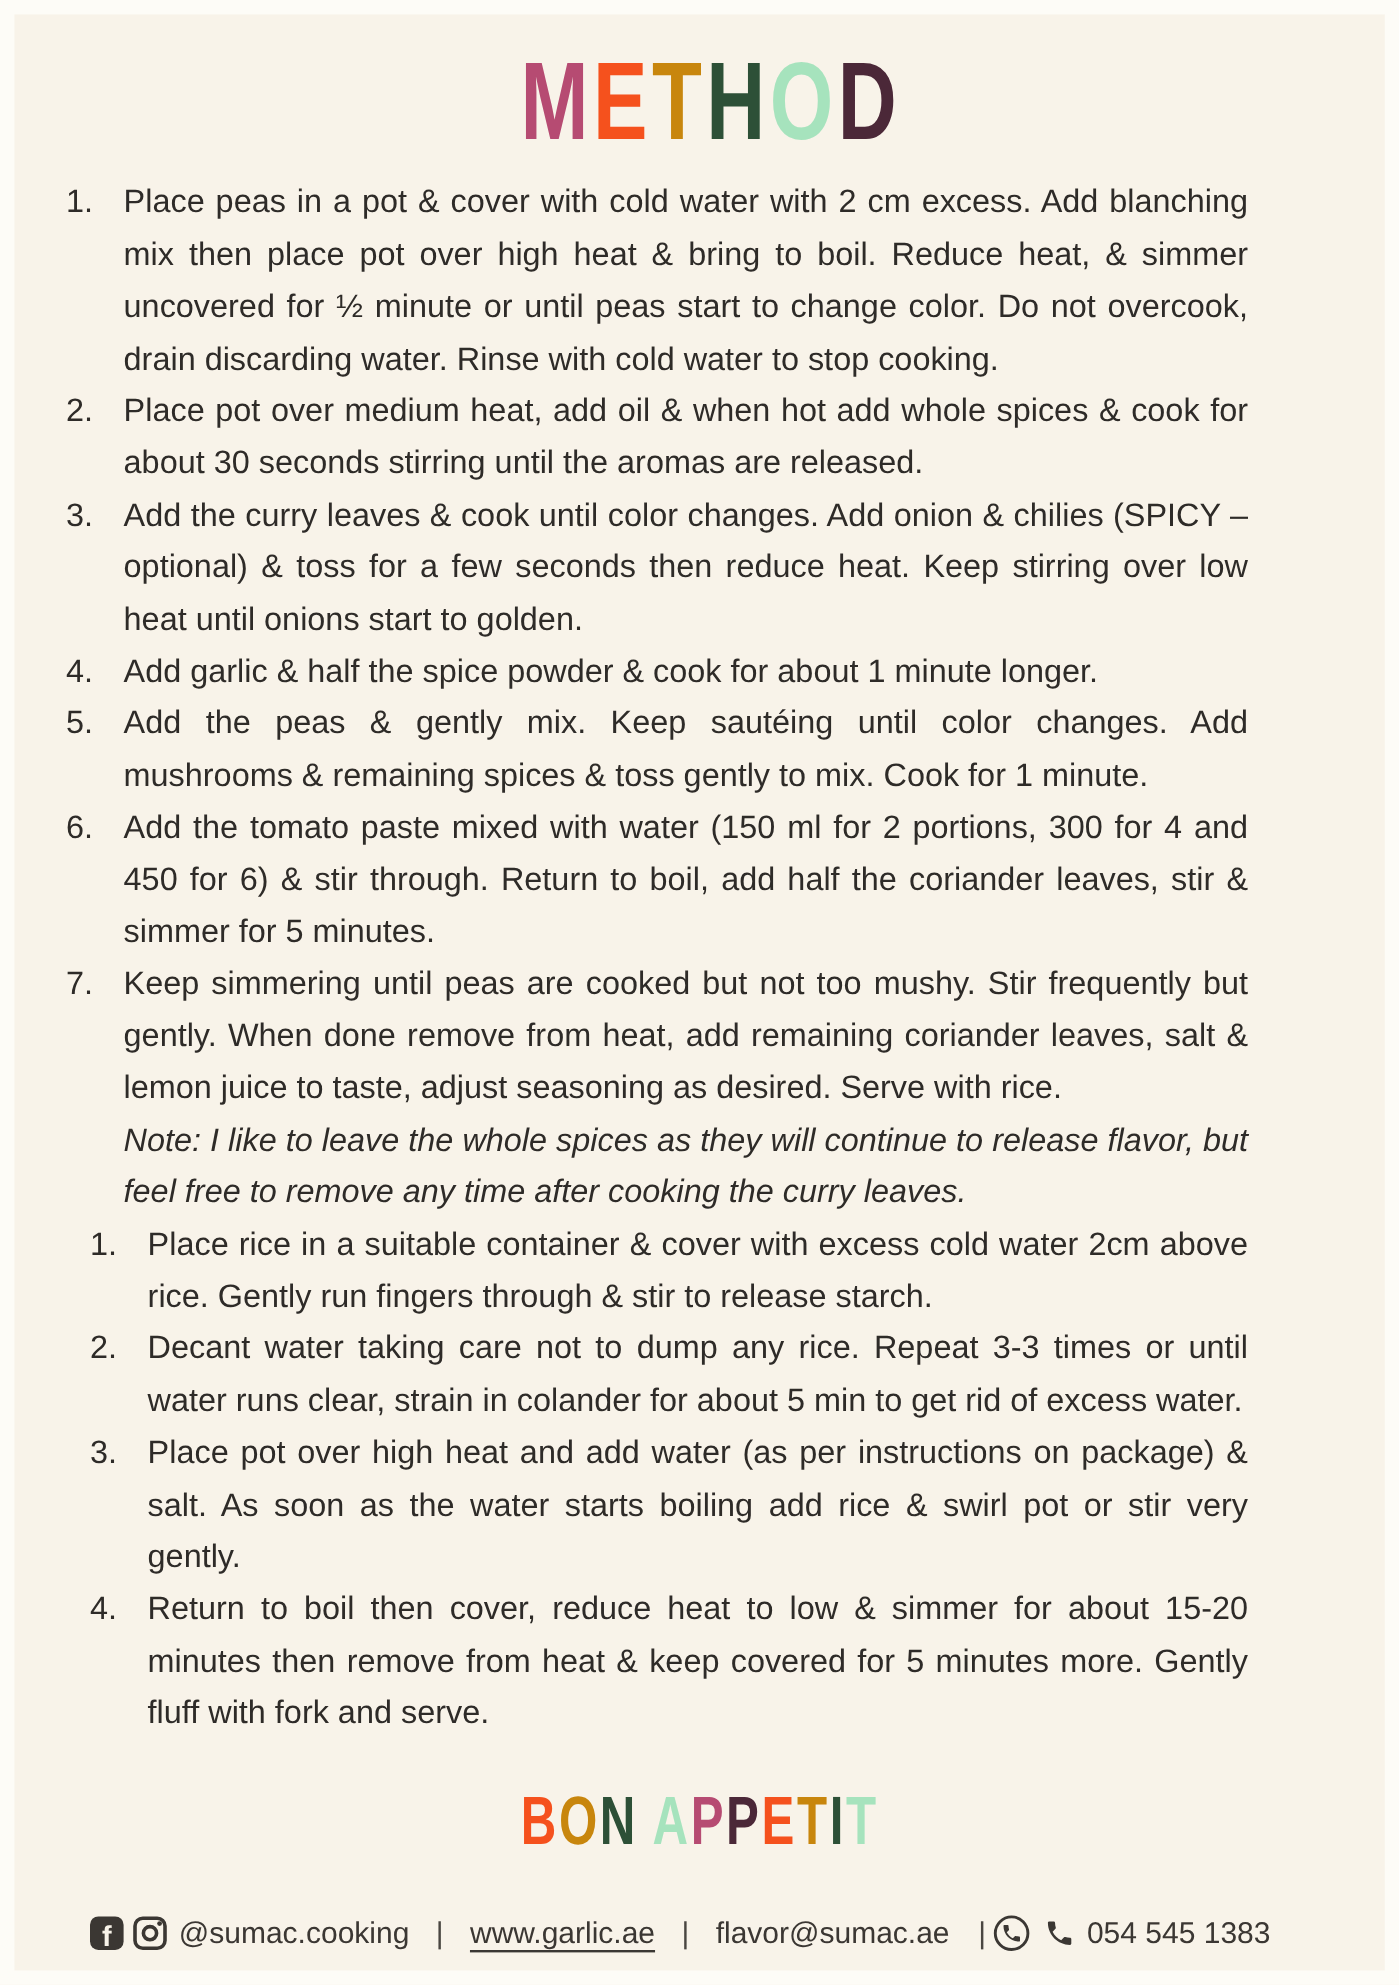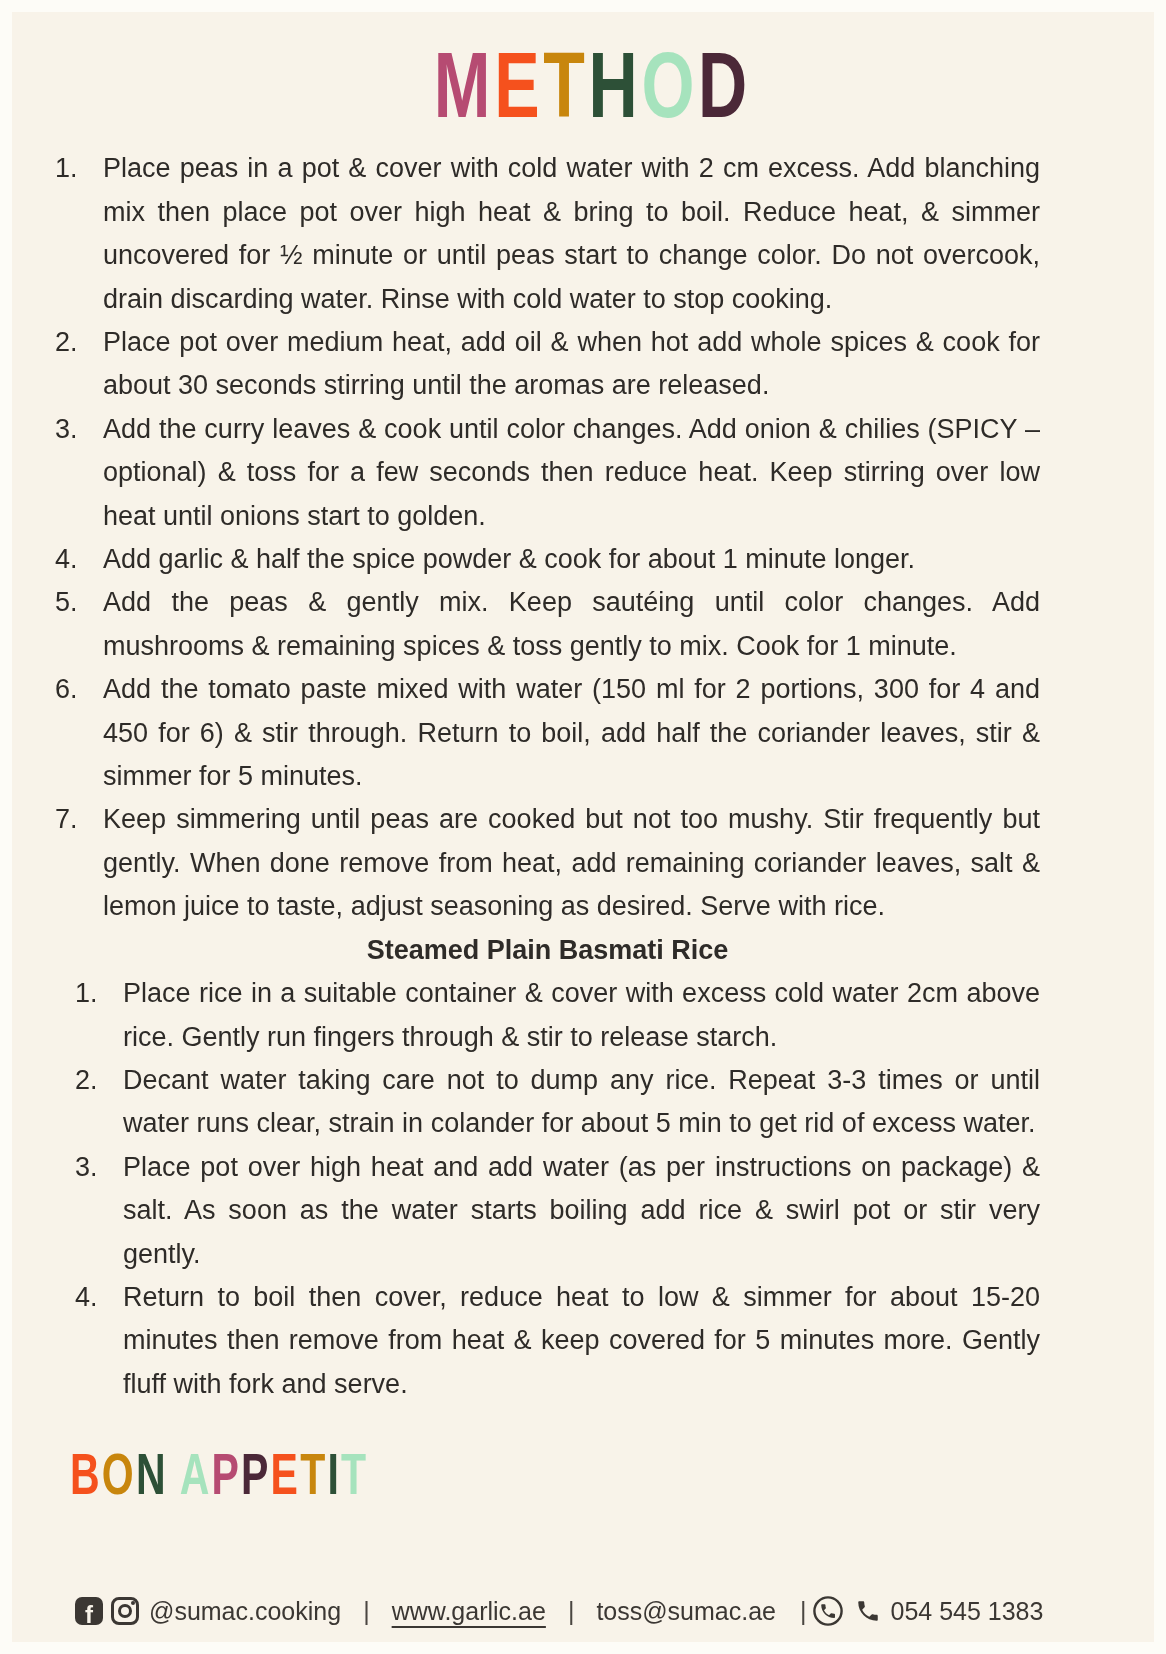--- a/index.html
+++ b/index.html
@@ -21,21 +21,21 @@
     display: inline-block;
     transform: scaleX(0.74);
     transform-origin: center;
     font-weight: 800;
     font-size: 92px;
     line-height: 0.95;
     letter-spacing: 5px;
     white-space: pre;
   }
 
-  .bon { margin-top: 40px; text-decoration: underline; }
+  .bon { text-align: center; margin-top: 40px; text-decoration: underline; }
   .bon .letters {
     display: inline-block;
     transform: scaleX(0.72);
     transform-origin: center;
     font-weight: 800;
     font-size: 57px;
     line-height: 1;
     letter-spacing: 3px;
     white-space: pre;
   }
@@ -147,21 +147,21 @@
         </div>
         <div class="step">
           <span class="num">6.</span>
           <span class="txt">Add the tomato paste mixed with water (150 ml for 2 portions, 300 for 4 and 450 for 6) &amp; stir through. Return to boil, add half the coriander leaves, stir &amp; simmer for 5 minutes.</span>
         </div>
         <div class="step">
           <span class="num">7.</span>
           <span class="txt">Keep simmering until peas are cooked but not too mushy. Stir frequently but gently. When done remove from heat, add remaining coriander leaves, salt &amp; lemon juice to taste, adjust seasoning as desired. Serve with rice.</span>
         </div>
       </div>
-    <div class="sub-heading">Steamed Plain Basmati Rice</div>
+    <div class="note">Note: I like to leave the whole spices as they will continue to release flavor, but feel free to remove any time after cooking the curry leaves.</div>
     <div id="rice-list" class="rice-list">
         <div class="step">
           <span class="num">1.</span>
           <span class="txt">Place rice in a suitable container &amp; cover with excess cold water 2cm above rice. Gently run fingers through &amp; stir to release starch.</span>
         </div>
         <div class="step">
           <span class="num">2.</span>
           <span class="txt">Decant water taking care not to dump any rice. Repeat 3-3 times or until water runs clear, strain in colander for about 5 min to get rid of excess water.</span>
         </div>
         <div class="step">
@@ -179,21 +179,21 @@
     <span class="letters" id="bon-letters"><span style="color: rgb(245, 81, 29);">B</span><span style="color: rgb(200, 134, 13);">O</span><span style="color: rgb(45, 80, 55);">N</span><span> </span><span style="color: rgb(166, 227, 189);">A</span><span style="color: rgb(182, 75, 114);">P</span><span style="color: rgb(75, 40, 56);">P</span><span style="color: rgb(245, 81, 29);">E</span><span style="color: rgb(200, 134, 13);">T</span><span style="color: rgb(45, 80, 55);">I</span><span style="color: rgb(166, 227, 189);">T</span></span>
   </div>
 
   <div class="footer">
     <span class="fb-icon">f</span>
     <span class="ig-icon"></span>
     <span class="gap-s">@sumac.cooking</span>
     <span class="sep">|</span>
     <span class="site">www.garlic.ae</span>
     <span class="sep">|</span>
-    <span>toss@sumac.ae</span>
+    <span>flavor@sumac.ae</span>
     <span class="sep sep-tight">|</span>
     <span class="svg-icon">
       <svg width="34" height="34" viewBox="0 0 24 24">
         <circle cx="12" cy="12" r="9.6" fill="none" stroke="#3b3733" stroke-width="1.7"></circle>
         <g transform="translate(5.6 5.6) scale(0.54)">
           <path d="M6.62 10.79c1.44 2.83 3.76 5.14 6.59 6.59l2.2-2.2c.27-.27.67-.36 1.02-.24 1.12.37 2.33.57 3.57.57.55 0 1 .45 1 1V20c0 .55-.45 1-1 1-9.39 0-17-7.61-17-17 0-.55.45-1 1-1h3.5c.55 0 1 .45 1 1 0 1.25.2 2.45.57 3.57.11.35.03.74-.25 1.02l-2.2 2.2z" fill="#3b3733"></path>
         </g>
       </svg>
     </span>
     <span class="svg-icon gap-s">

